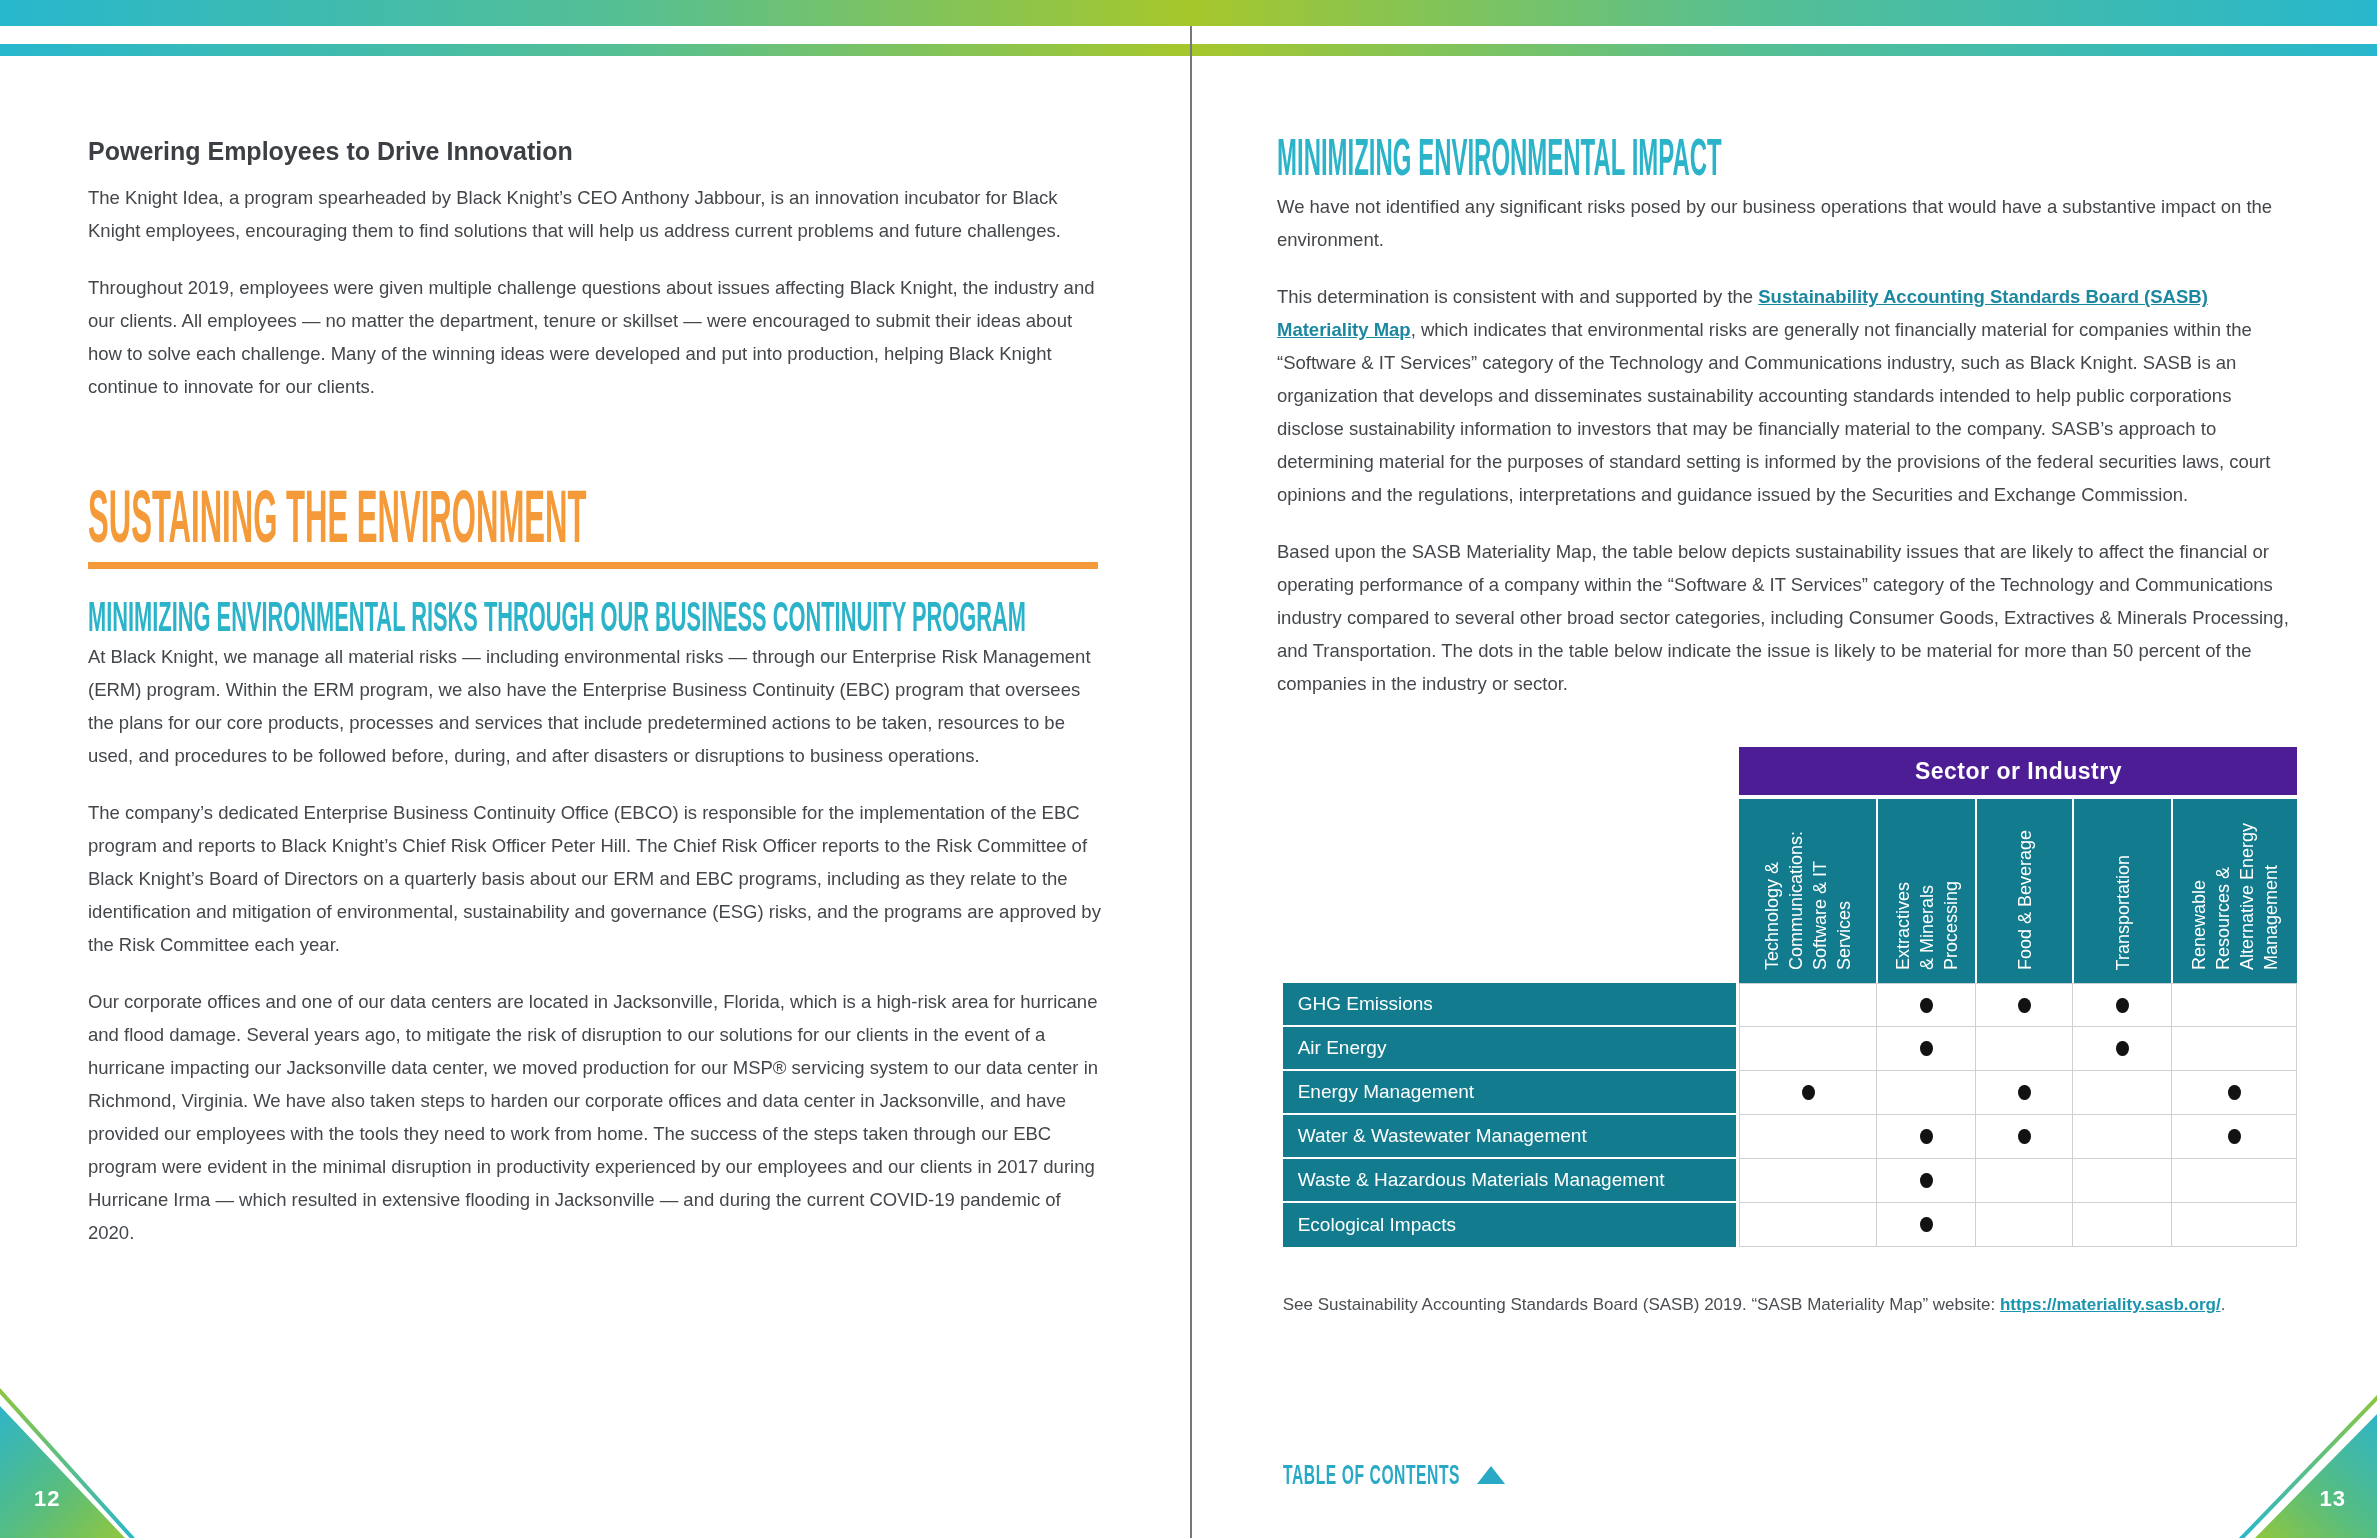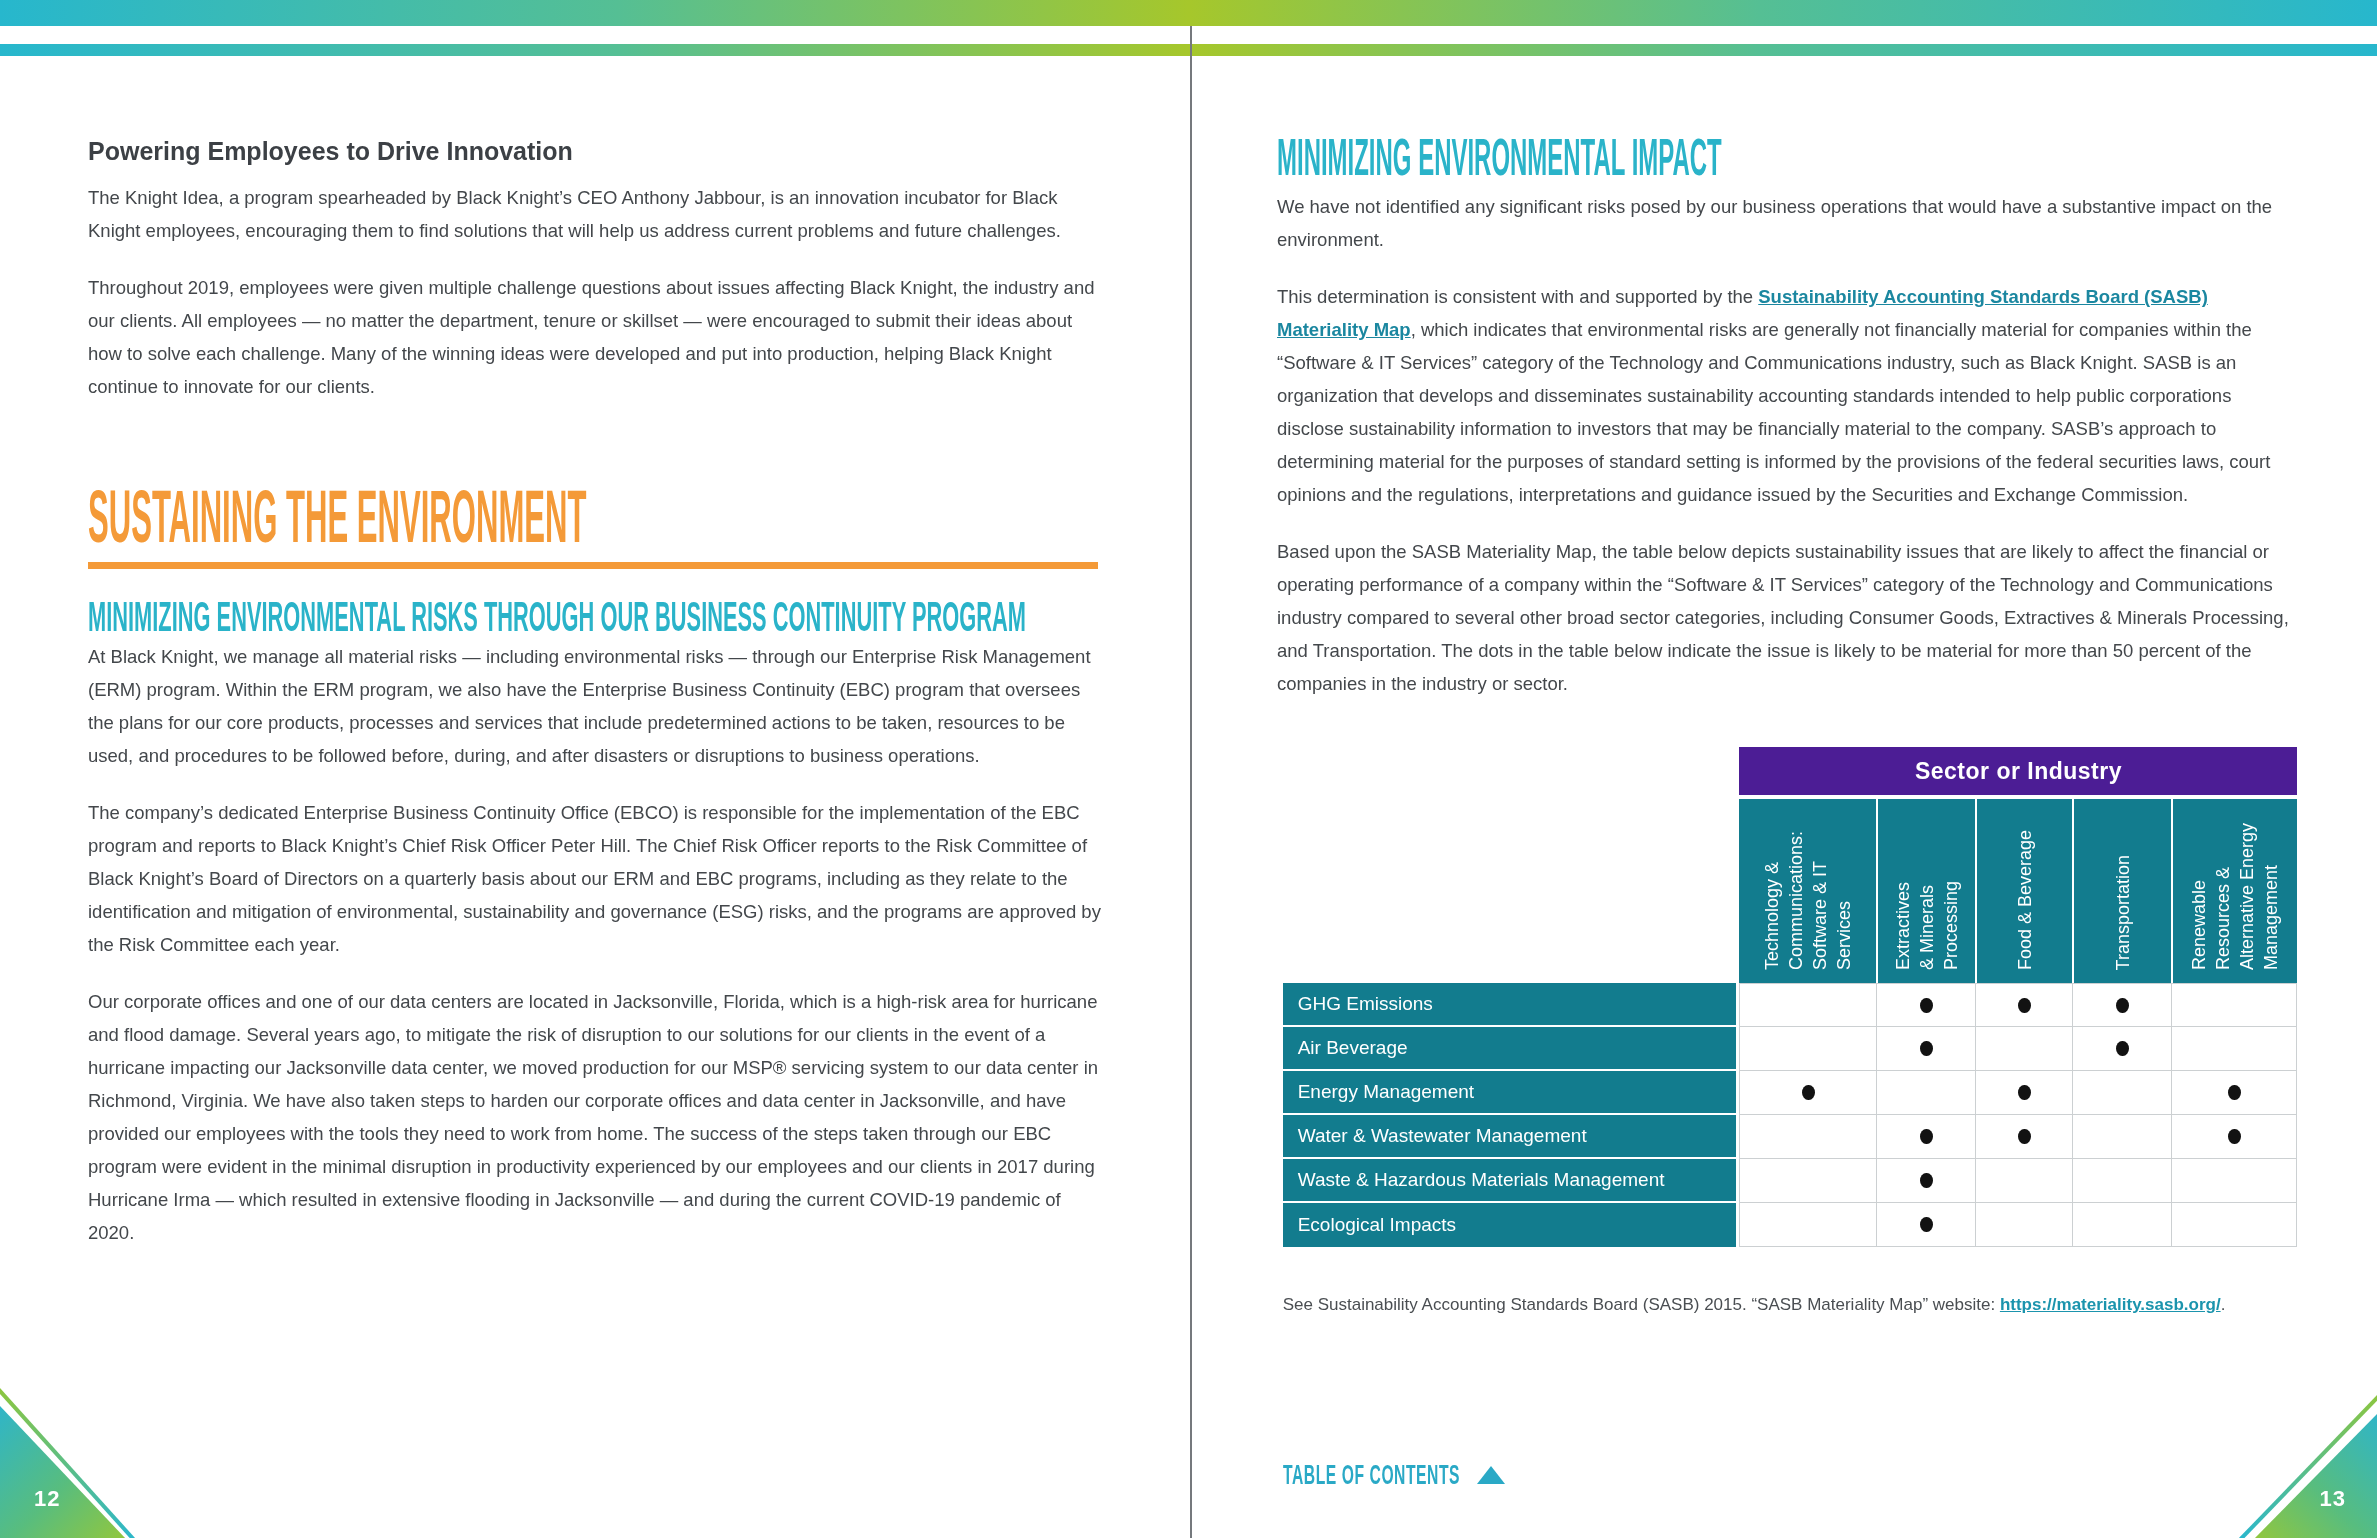--- a/index.html
+++ b/index.html
@@ -152,21 +152,21 @@
       <div class="t-cell dot-cell top" style="grid-area: 4 / 4;">
         <div class="dot"></div>
       </div>
       <div class="t-cell dot-cell top" style="grid-area: 4 / 5;">
         <div class="dot"></div>
       </div>
       <div class="t-cell dot-cell top" style="grid-area: 4 / 6;">
         <div class="dot"></div>
       </div>
       <div class="t-cell dot-cell top rightmost" style="grid-area: 4 / 7;"></div>
-      <div class="t-cell issue-cell" style="grid-row: 5;">Air Beverage</div>
+      <div class="t-cell issue-cell" style="grid-row: 5;">Air Energy</div>
       <div class="t-cell dot-cell" style="grid-area: 5 / 3;"></div>
       <div class="t-cell dot-cell" style="grid-area: 5 / 4;">
         <div class="dot"></div>
       </div>
       <div class="t-cell dot-cell" style="grid-area: 5 / 5;"></div>
       <div class="t-cell dot-cell" style="grid-area: 5 / 6;">
         <div class="dot"></div>
       </div>
       <div class="t-cell dot-cell rightmost" style="grid-area: 5 / 7;"></div>
       <div class="t-cell issue-cell" style="grid-row: 6;">Energy Management</div>
@@ -204,20 +204,20 @@
       <div class="t-cell issue-cell last" style="grid-row: 9;">Ecological Impacts</div>
       <div class="t-cell dot-cell" style="grid-area: 9 / 3;"></div>
       <div class="t-cell dot-cell" style="grid-area: 9 / 4;">
         <div class="dot"></div>
       </div>
       <div class="t-cell dot-cell" style="grid-area: 9 / 5;"></div>
       <div class="t-cell dot-cell" style="grid-area: 9 / 6;"></div>
       <div class="t-cell dot-cell rightmost" style="grid-area: 9 / 7;"></div>
     </div>
 
-  <div class="footnote"><span>See Sustainability Accounting Standards Board (SASB) 2015. “SASB Materiality Map” website: </span><a class="footnote-link">https://materiality.sasb.org/</a><span>.</span></div>
+  <div class="footnote"><span>See Sustainability Accounting Standards Board (SASB) 2019. “SASB Materiality Map” website: </span><a class="footnote-link">https://materiality.sasb.org/</a><span>.</span></div>
 </div>
 
 <div class="toc">
   <span class="cond toc-label">TABLE OF CONTENTS</span>
   <span class="toc-tri"></span>
 </div>
 
 
 </body></html>

